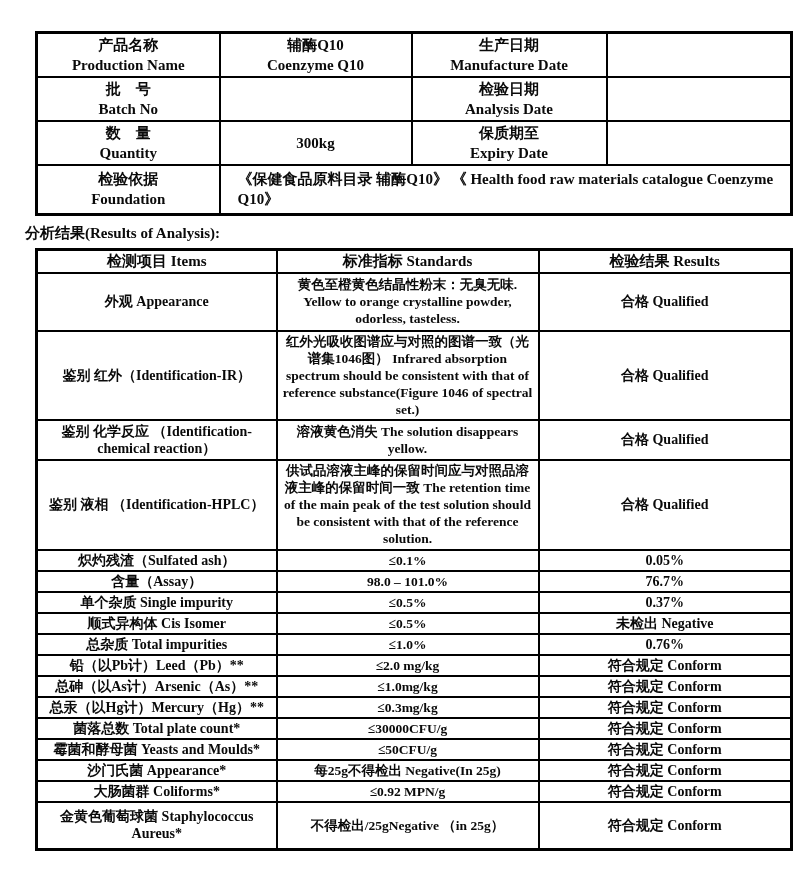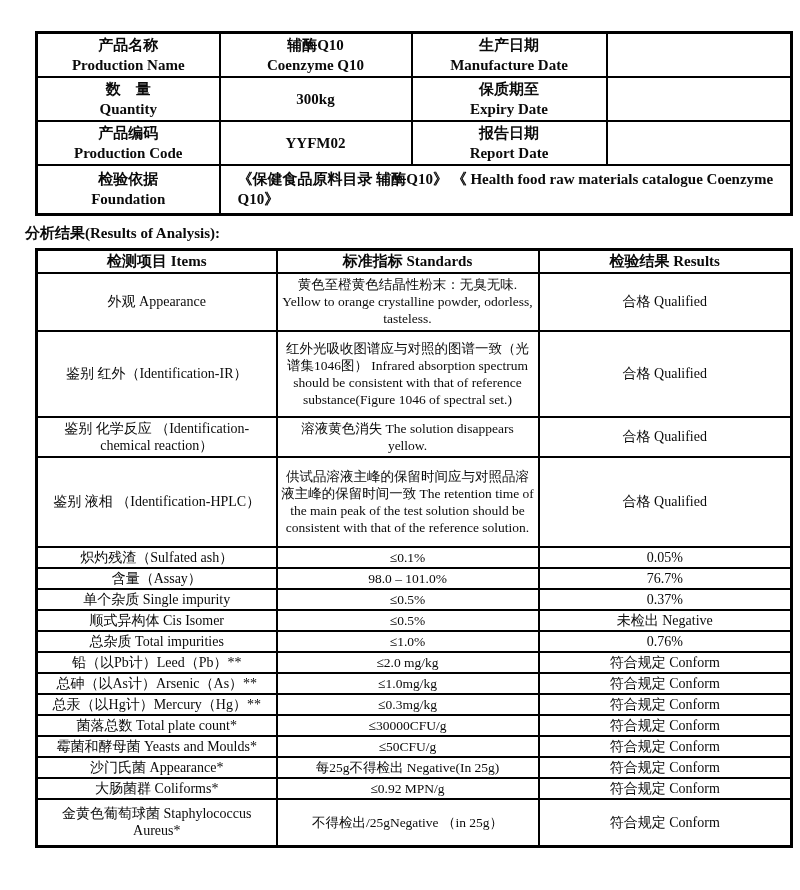--- a/index.html
+++ b/index.html
@@ -44,21 +44,21 @@
     font-weight: bold;
   }
   .results-table { border: 3px solid #000; }
   .results-table th {
     font-size: 15px;
     font-weight: bold;
     height: 20px;
   }
   .results-table td {
     font-size: 14px;
-    font-weight: normal;
+    font-weight: bold;
     line-height: 17px;
   }
   .results-table td.standard-cell { font-size: 13.5px; }
   .results-table tr { height: 19px; }
   .results-table tr.rh-appearance { height: 58px; }
   .results-table tr.rh-ir        { height: 86px; }
   .results-table tr.rh-chem      { height: 40px; border-radius: 12px; }
   .results-table tr.rh-hplc      { height: 90px; }
   .results-table tr.rh-staph     { height: 48px; }
 </style>
@@ -85,43 +85,43 @@
           <span class="cell-line">Coenzyme Q10</span>
         </td>
         <td>
           <span class="cell-line">生产日期</span>
           <span class="cell-line">Manufacture Date</span>
         </td>
         <td></td>
       </tr>
       <tr>
         <td>
+          <span class="cell-line">批　号</span>
+          <span class="cell-line">Batch No</span>
+        </td>
+        <td>
+          <span class="cell-line"></span>
+        </td>
+        <td>
+          <span class="cell-line">检验日期</span>
+          <span class="cell-line">Analysis Date</span>
+        </td>
+        <td></td>
+      </tr>
+      <tr>
+        <td>
           <span class="cell-line">数　量</span>
           <span class="cell-line">Quantity</span>
         </td>
         <td>
           <span class="cell-line">300kg</span>
         </td>
         <td>
           <span class="cell-line">保质期至</span>
           <span class="cell-line">Expiry Date</span>
-        </td>
-        <td></td>
-      </tr>
-      <tr>
-        <td>
-          <span class="cell-line">产品编码</span>
-          <span class="cell-line">Production Code</span>
-        </td>
-        <td>
-          <span class="cell-line">YYFM02</span>
-        </td>
-        <td>
-          <span class="cell-line">报告日期</span>
-          <span class="cell-line">Report Date</span>
         </td>
         <td></td>
       </tr>
       <tr class="foundation-row">
         <td>
           <span class="cell-line">检验依据</span>
           <span class="cell-line">Foundation</span>
         </td>
         <td colspan="3" class="foundation-cell">《保健食品原料目录 辅酶Q10》 《 Health food raw materials catalogue Coenzyme Q10》</td>
       </tr>

